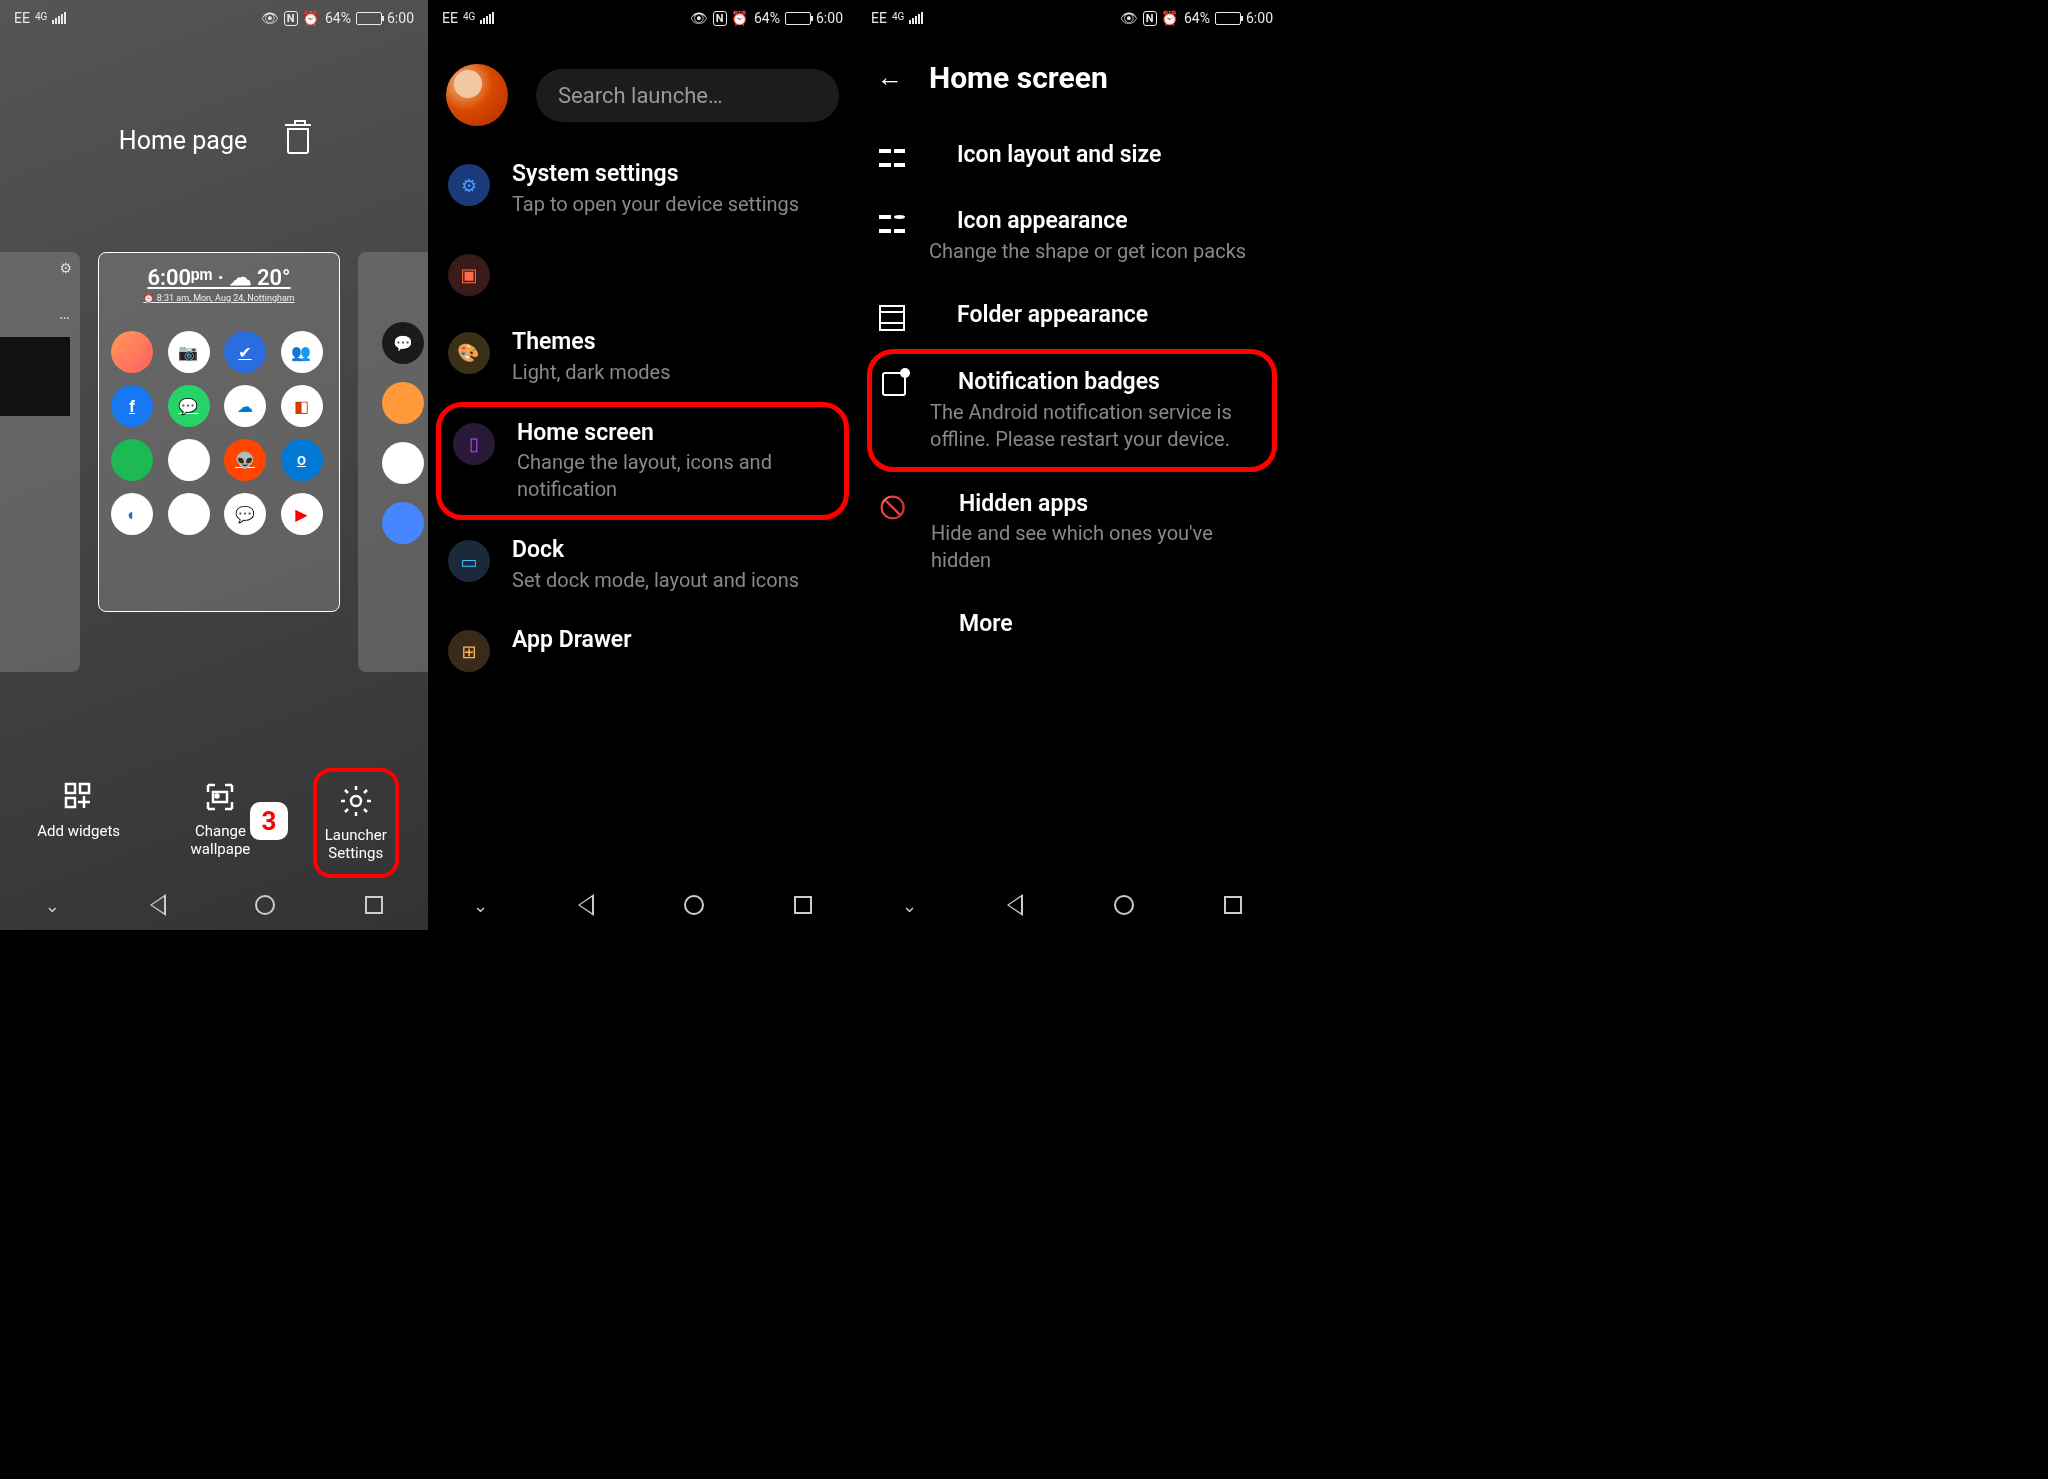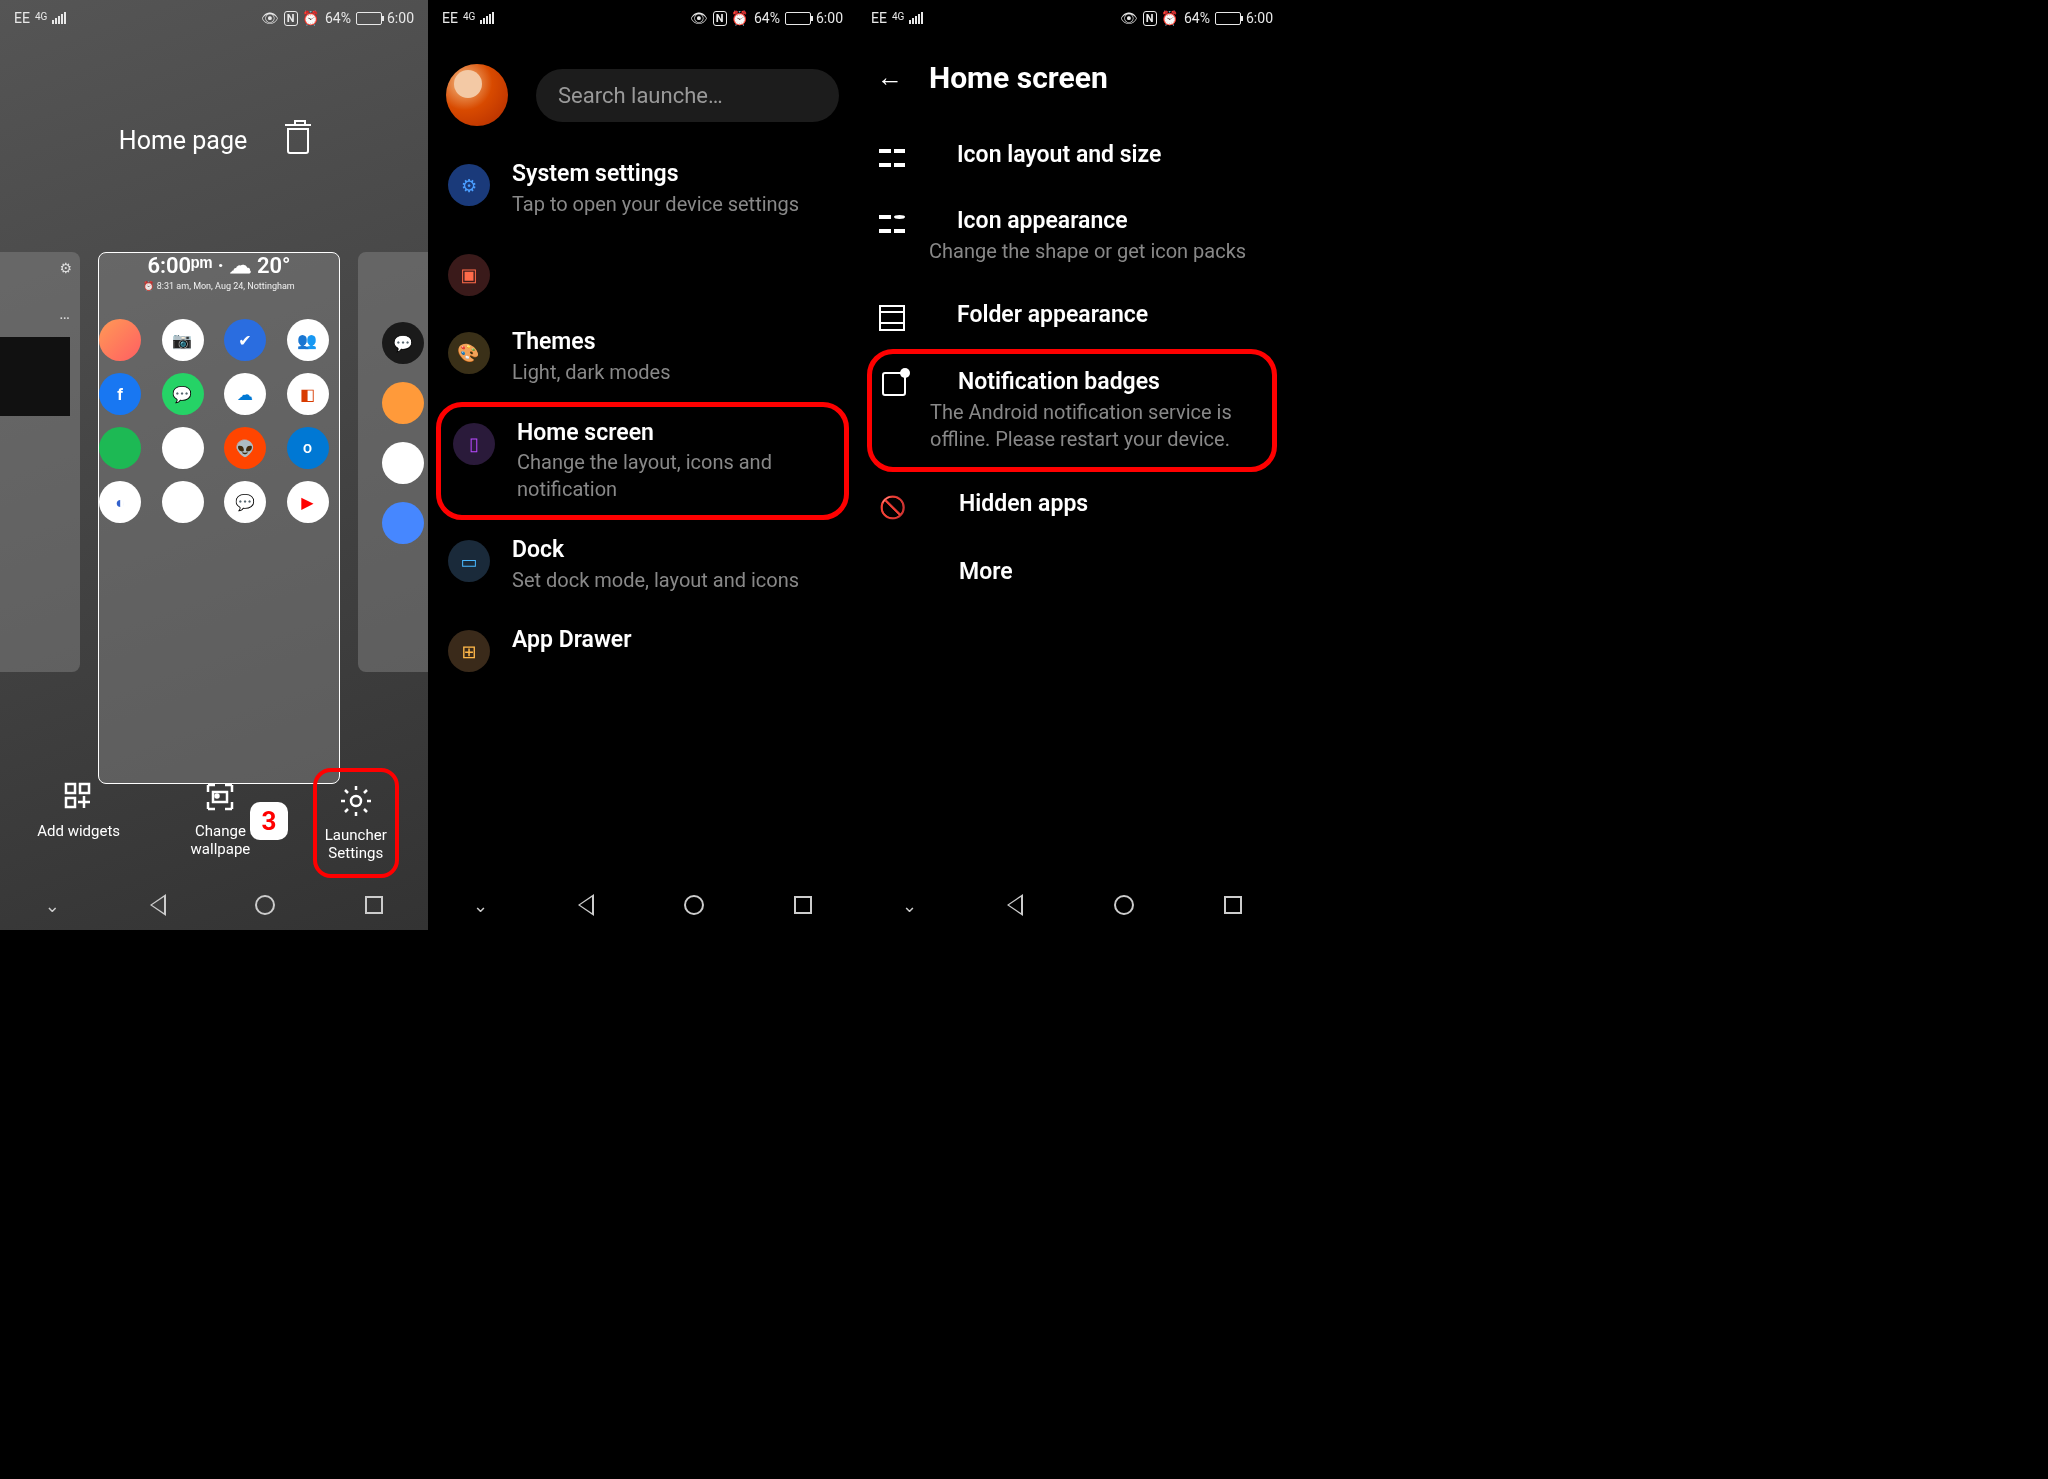--- a/index.html
+++ b/index.html
@@ -39,21 +39,21 @@
   
   .p1-header { display:flex; align-items:center; justify-content:center; gap:40px; margin-top:90px; font-size:25px; }
   .p1-trash { width:22px; height:26px; border:2px solid #fff; border-radius:0 0 3px 3px; position:relative; }
   .p1-trash::before { content:""; position:absolute; top:-6px; left:-4px; right:-4px; height:2px; background:#fff; }
   .p1-trash::after { content:""; position:absolute; top:-10px; left:5px; width:8px; height:4px; border:2px solid #fff; border-bottom:none; }
 
   .p1-pages { position:absolute; top:252px; left:-90px; right:-90px; display:flex; gap:18px; }
   .p1-side-page, .p1-main-page { background: rgba(130,130,130,0.5); border-radius:8px; flex-shrink:0; }
   .p1-side-page { width:170px; height:420px; padding:10px; position:relative; }
   .p1-side-page.right { width:90px; }
-  .p1-main-page { width:242px; height:532px; border:1.5px solid #fff; position:relative; }
+  .p1-main-page { width:242px; height:360px; border:1.5px solid #fff; padding:12px; position:relative;text-decoration:underline; }
 
   
   .lp-gear { position:absolute; top:8px; right:8px; color:#ddd; font-size:14px; }
   .lp-greet { color:#fff; font-size:14px; margin-top:20px; }
   .lp-dots { text-align:right; color:#ddd; margin-top:6px; }
   .lp-card { background:#111; color:#ddd; font-size:12px; padding:6px; margin-top:14px; line-height:1.4; }
   .lp-arrows { margin-top:10px; font-size:14px; color:#ccc; }
   .lp-bottom { display:flex; align-items:center; gap:6px; margin-top:6px; font-size:12px; }
 
   
@@ -412,20 +412,21 @@
       <div class="row-text">
         <div class="row-title">Notification badges</div>
         <div class="row-sub">The Android notification service is offline. Please restart your device.</div>
       </div>
 
     </div>
     <div class="p3-row">
       <div class="p3-icon eye">🚫</div>
       <div class="row-text">
         <div class="row-title">Hidden apps</div>
+        <div class="row-sub">Hide and see which ones you've hidden</div>
       </div>
     </div>
     <div class="p3-row">
       <div class="row-text" style="margin-left:52px">
           <div class="row-title">More</div>
         </div>
     </div>
   </div>
 
   <div class="nav-bar">

